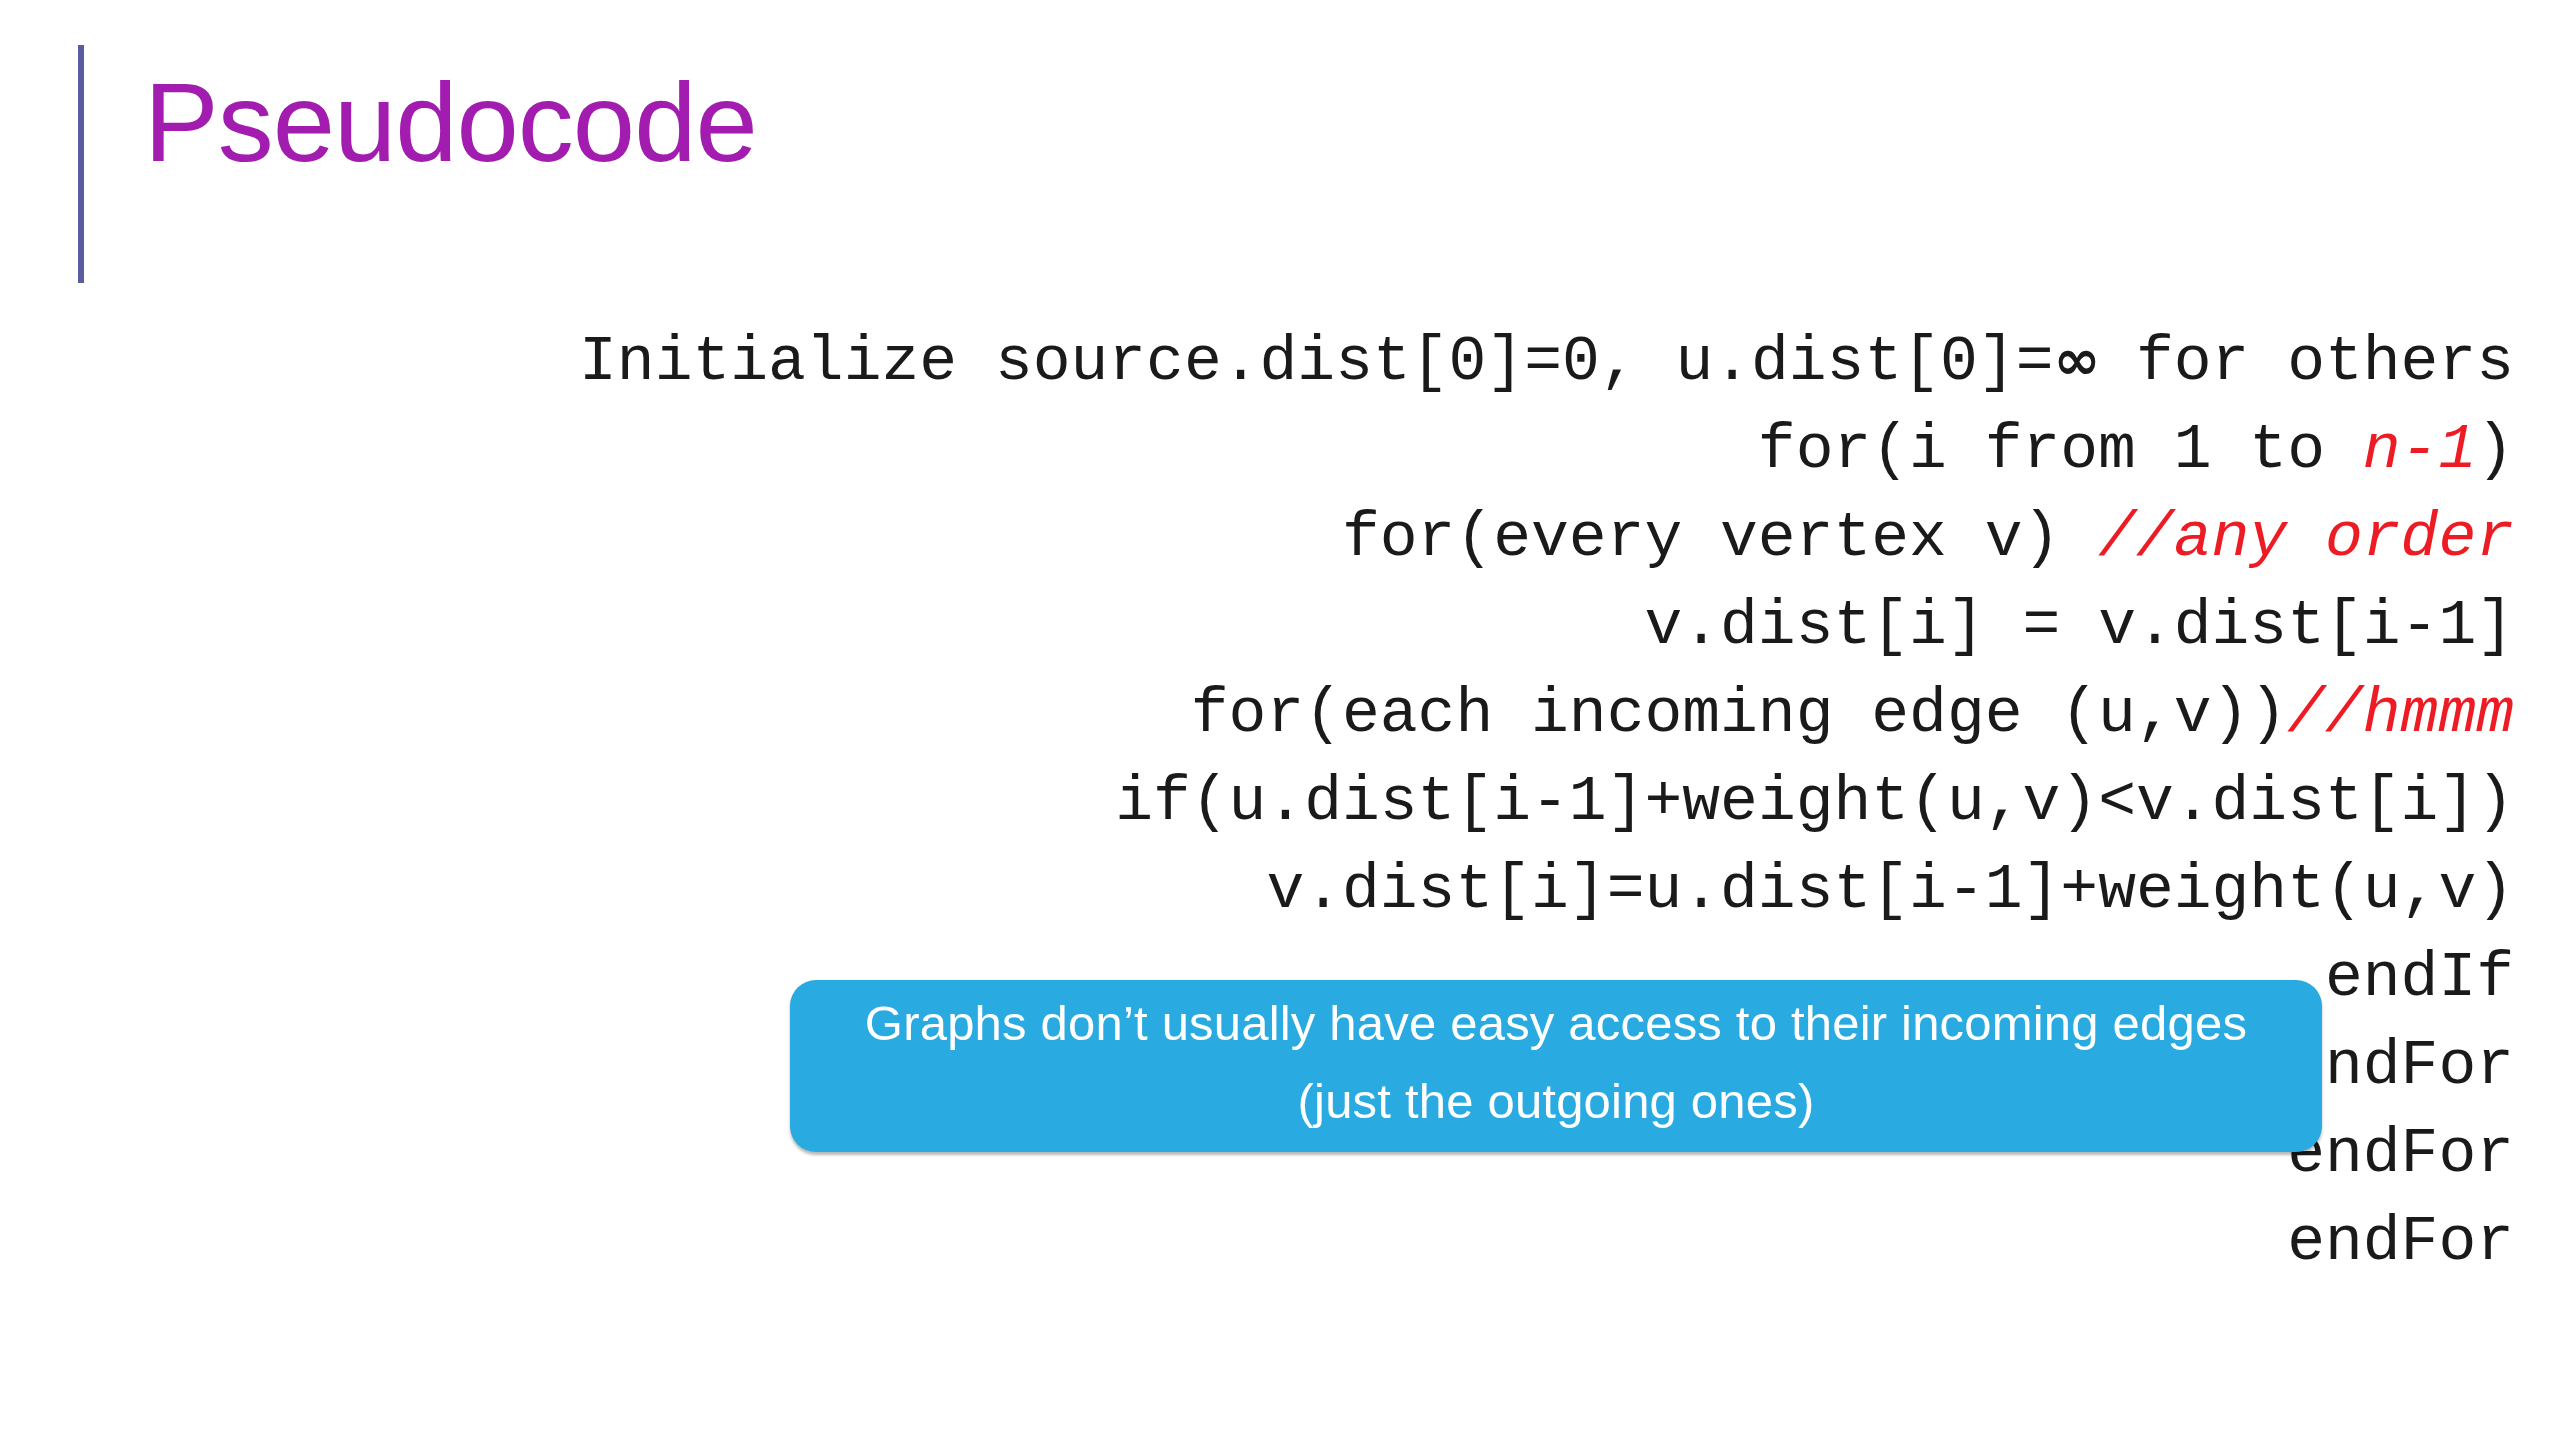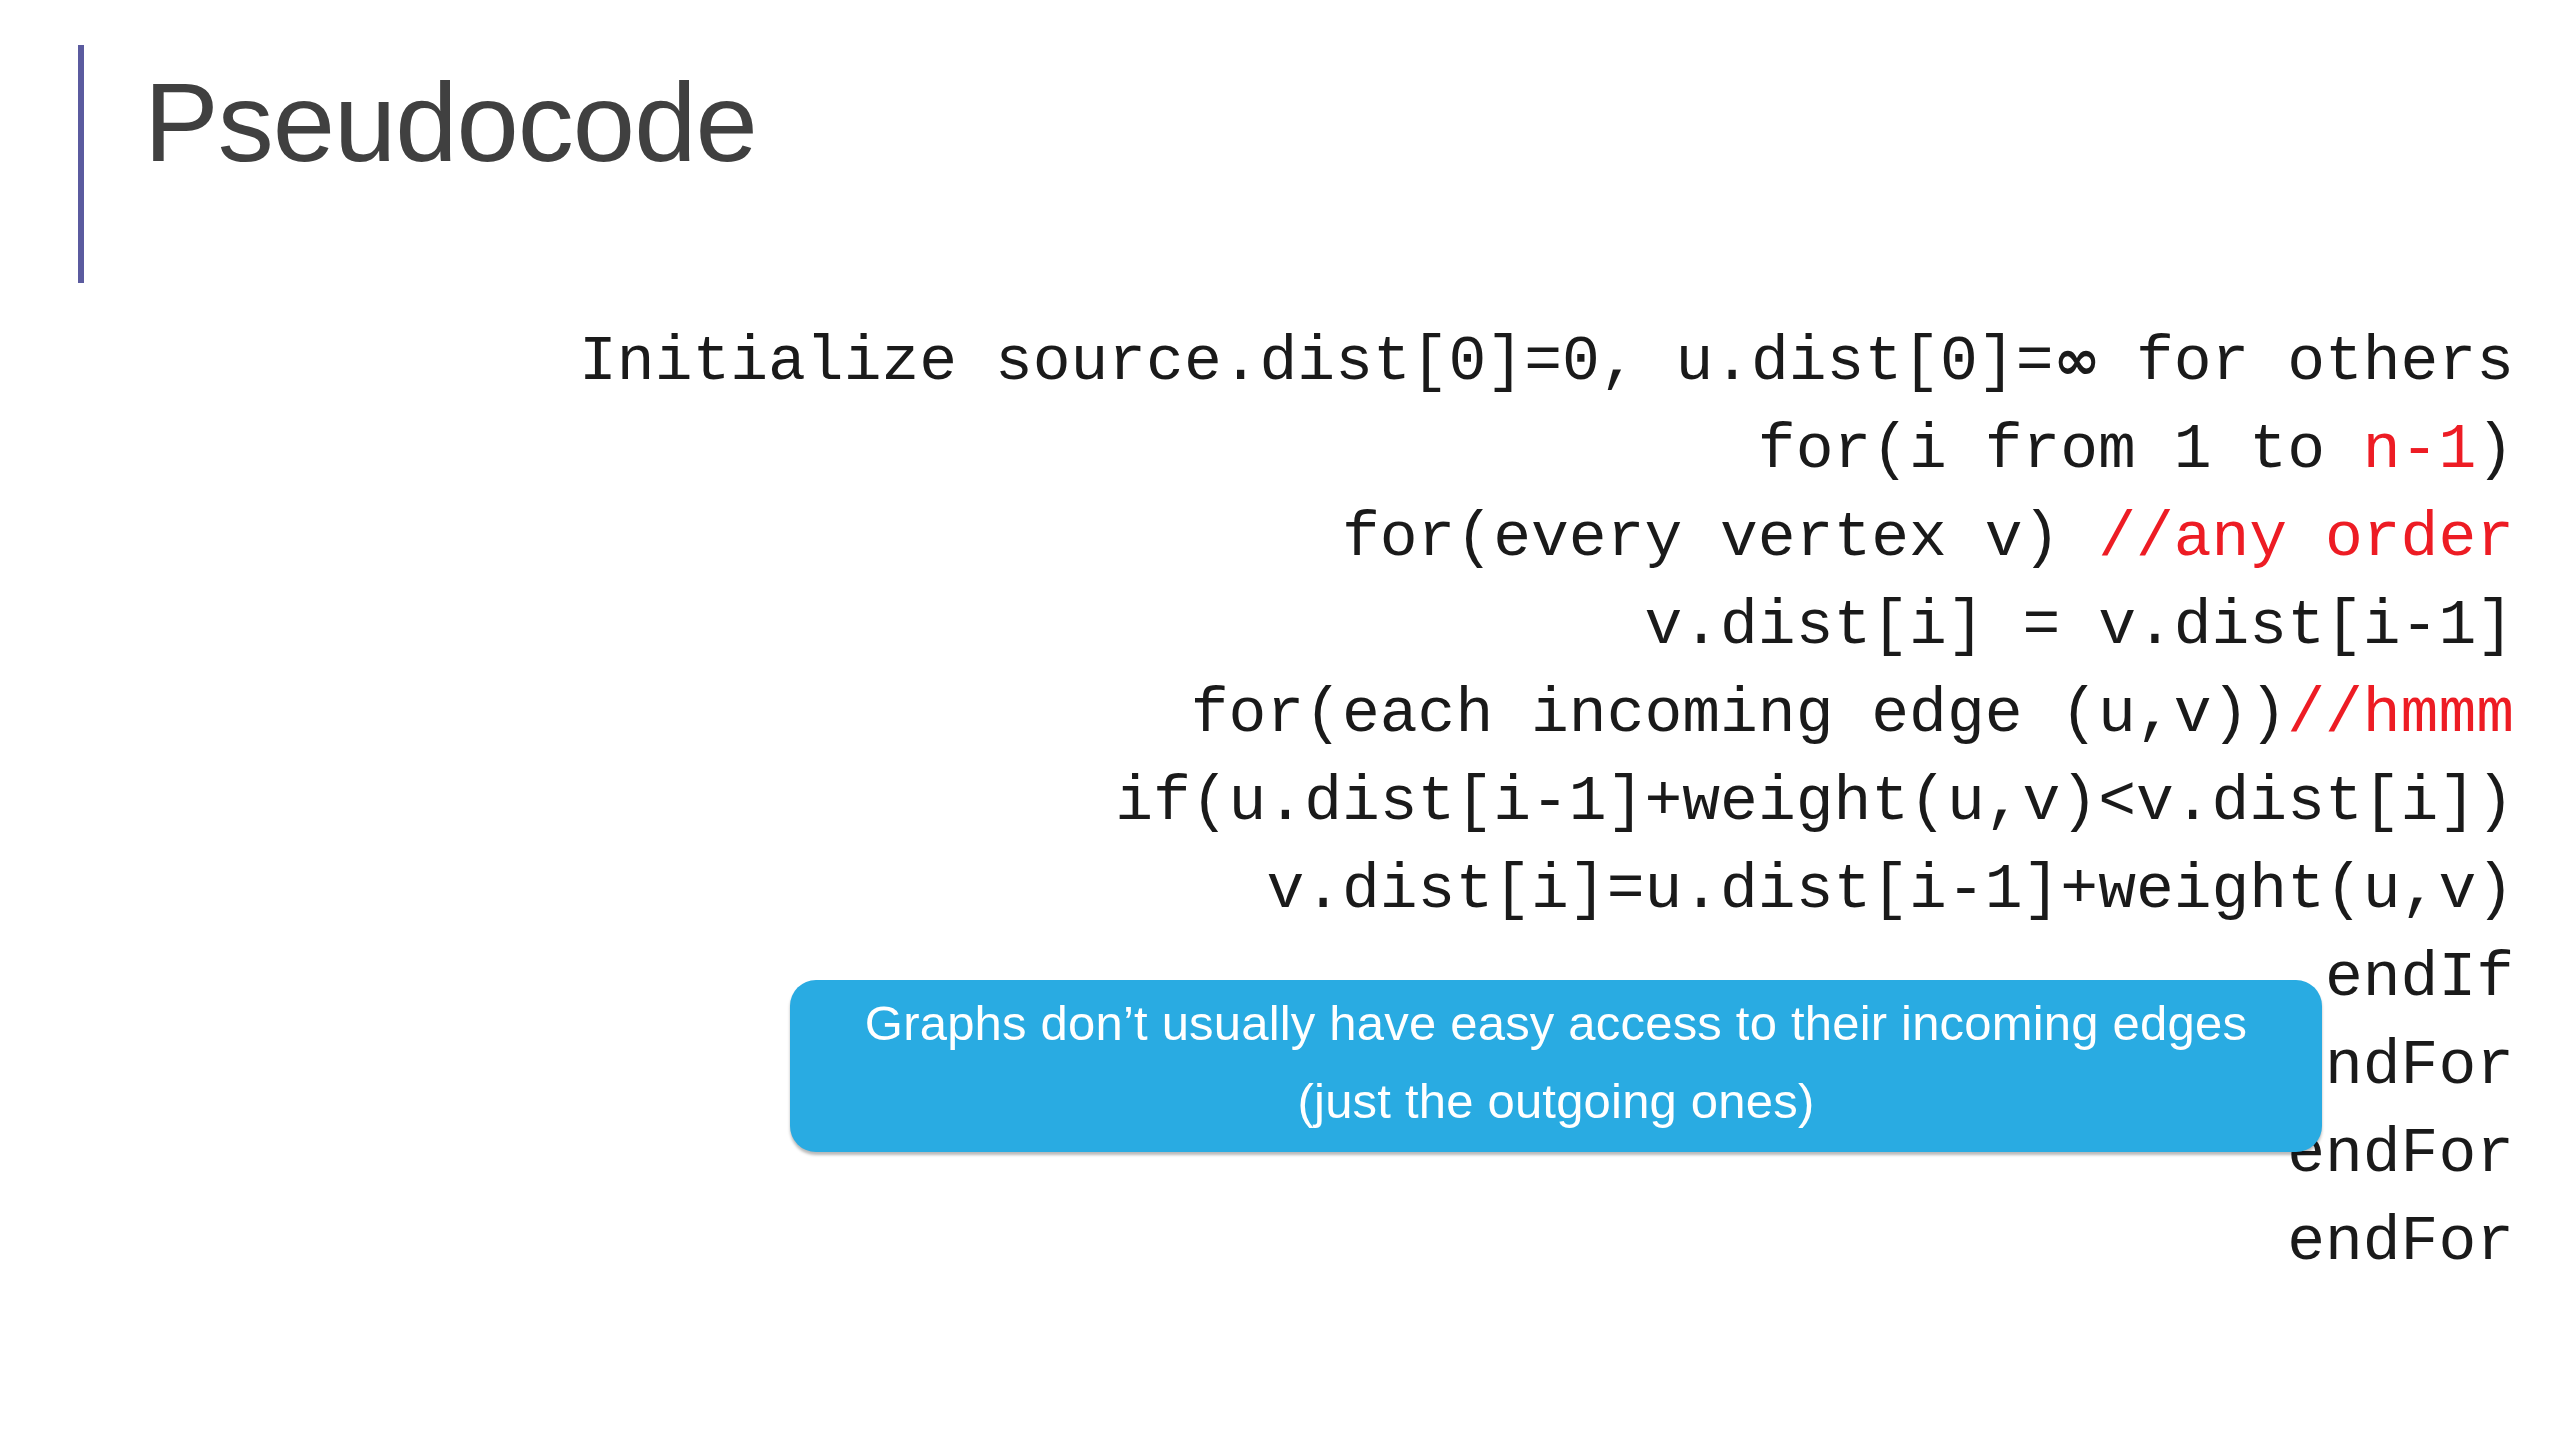--- a/index.html
+++ b/index.html
@@ -37,21 +37,21 @@
     background: #5B5B9F;
     flex: 0 0 auto;
   }
   .title-text {
     margin-left: 60px;
     margin-top: 22px;
     font-family: "Liberation Sans", sans-serif;
     font-size: 112px;
     line-height: 1.0;
     font-weight: 400;
-    color: #404040;
+    color: #a21caf;
     letter-spacing: -1px;
     white-space: nowrap;
   }
 
   
   .code-block {
     position: absolute;
     left: 134px;
     top: 316px;
     width: 2380px;
@@ -61,20 +61,21 @@
     color: #1a1a1a;
     white-space: pre;
     letter-spacing: 0px;
     text-align: right;
   }
   .code-line {
     white-space: pre;
   }
   .tok-red {
     color: #ED1C24;
+    font-style: italic;
   }
   .inf {
     font-family: "DejaVu Sans", sans-serif;
     font-weight: bold;
     font-size: 56px;
     letter-spacing: -2px;
   }
 
   
   .callout {

